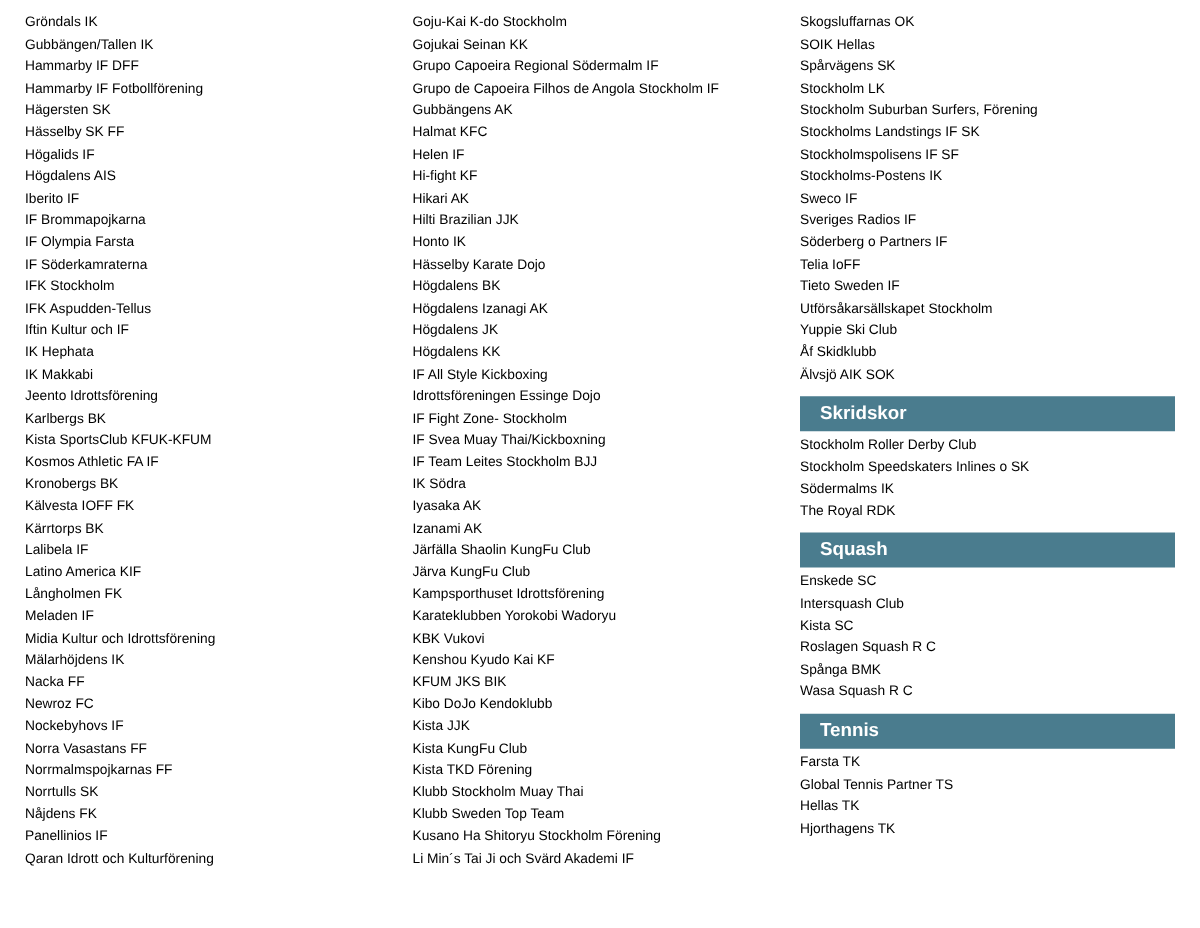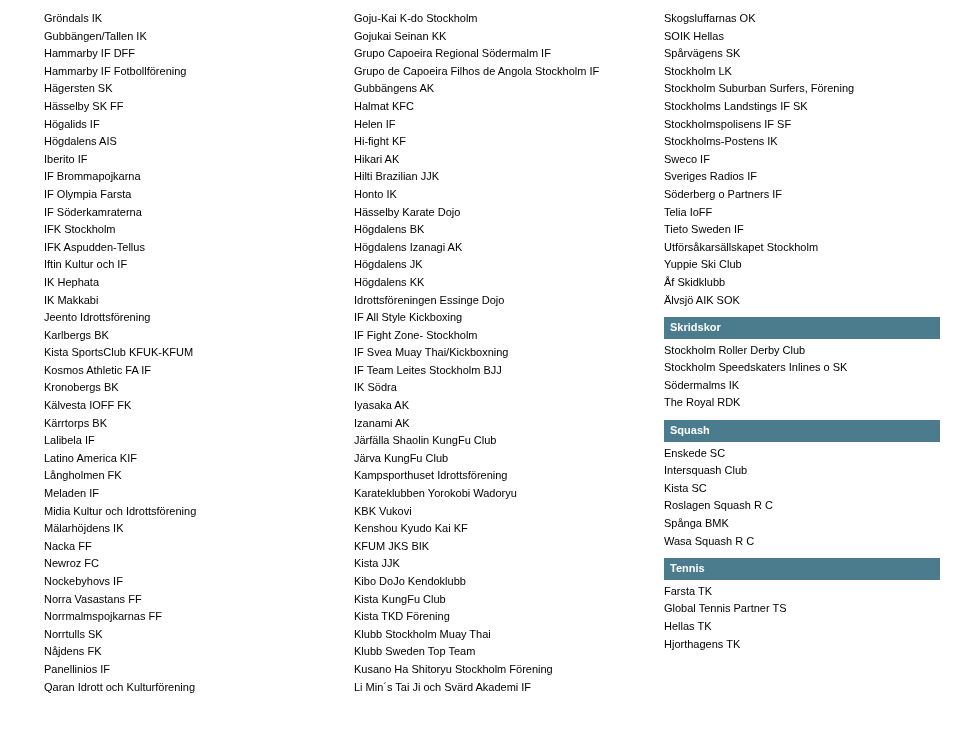--- a/index.html
+++ b/index.html
@@ -12,28 +12,27 @@
       line-height: 1.6;
     }
     .columns-container {
       display: grid;
       grid-template-columns: 1fr 1fr 1fr;
       gap: 0 10px;
     }
     .column {
       display: flex;
       flex-direction: column;
-      margin-left: 24px;
     }
     .section-header {
       background: #4a7c8e;
       color: #fff;
       font-weight: bold;
-      font-size: 11px;
-      padding: 2px 6px;
+      font-size: 15px;
+      padding: 2px 16px;
       margin-bottom: 3px;
       margin-top: 8px;
     }
     .list-item {
       font-size: 11px;
       line-height: 1.6;
       color: #000;
     }
   </style>
 </head>
@@ -93,37 +92,37 @@
       <div class="list-item">Helen IF</div>
       <div class="list-item">Hi-fight KF</div>
       <div class="list-item">Hikari AK</div>
       <div class="list-item">Hilti Brazilian JJK</div>
       <div class="list-item">Honto IK</div>
       <div class="list-item">Hässelby Karate Dojo</div>
       <div class="list-item">Högdalens BK</div>
       <div class="list-item">Högdalens Izanagi AK</div>
       <div class="list-item">Högdalens JK</div>
       <div class="list-item">Högdalens KK</div>
+      <div class="list-item">IF All Style Kickboxing</div>
       <div class="list-item">Idrottsföreningen Essinge Dojo</div>
-      <div class="list-item">IF All Style Kickboxing</div>
       <div class="list-item">IF Fight Zone- Stockholm</div>
       <div class="list-item">IF Svea Muay Thai/Kickboxning</div>
       <div class="list-item">IF Team Leites Stockholm BJJ</div>
       <div class="list-item">IK Södra</div>
       <div class="list-item">Iyasaka AK</div>
       <div class="list-item">Izanami AK</div>
       <div class="list-item">Järfälla Shaolin KungFu Club</div>
       <div class="list-item">Järva KungFu Club</div>
       <div class="list-item">Kampsporthuset Idrottsförening</div>
       <div class="list-item">Karateklubben Yorokobi Wadoryu</div>
       <div class="list-item">KBK Vukovi</div>
       <div class="list-item">Kenshou Kyudo Kai KF</div>
       <div class="list-item">KFUM JKS BIK</div>
+      <div class="list-item">Kibo DoJo Kendoklubb</div>
       <div class="list-item">Kista JJK</div>
-      <div class="list-item">Kibo DoJo Kendoklubb</div>
       <div class="list-item">Kista KungFu Club</div>
       <div class="list-item">Kista TKD Förening</div>
       <div class="list-item">Klubb Stockholm Muay Thai</div>
       <div class="list-item">Klubb Sweden Top Team</div>
       <div class="list-item">Kusano Ha Shitoryu Stockholm Förening</div>
       <div class="list-item">Li Min´s Tai Ji och Svärd Akademi IF</div>
     </div>
 
   <div class="column" id="col3-container">
       <div class="list-item">Skogsluffarnas OK</div>

